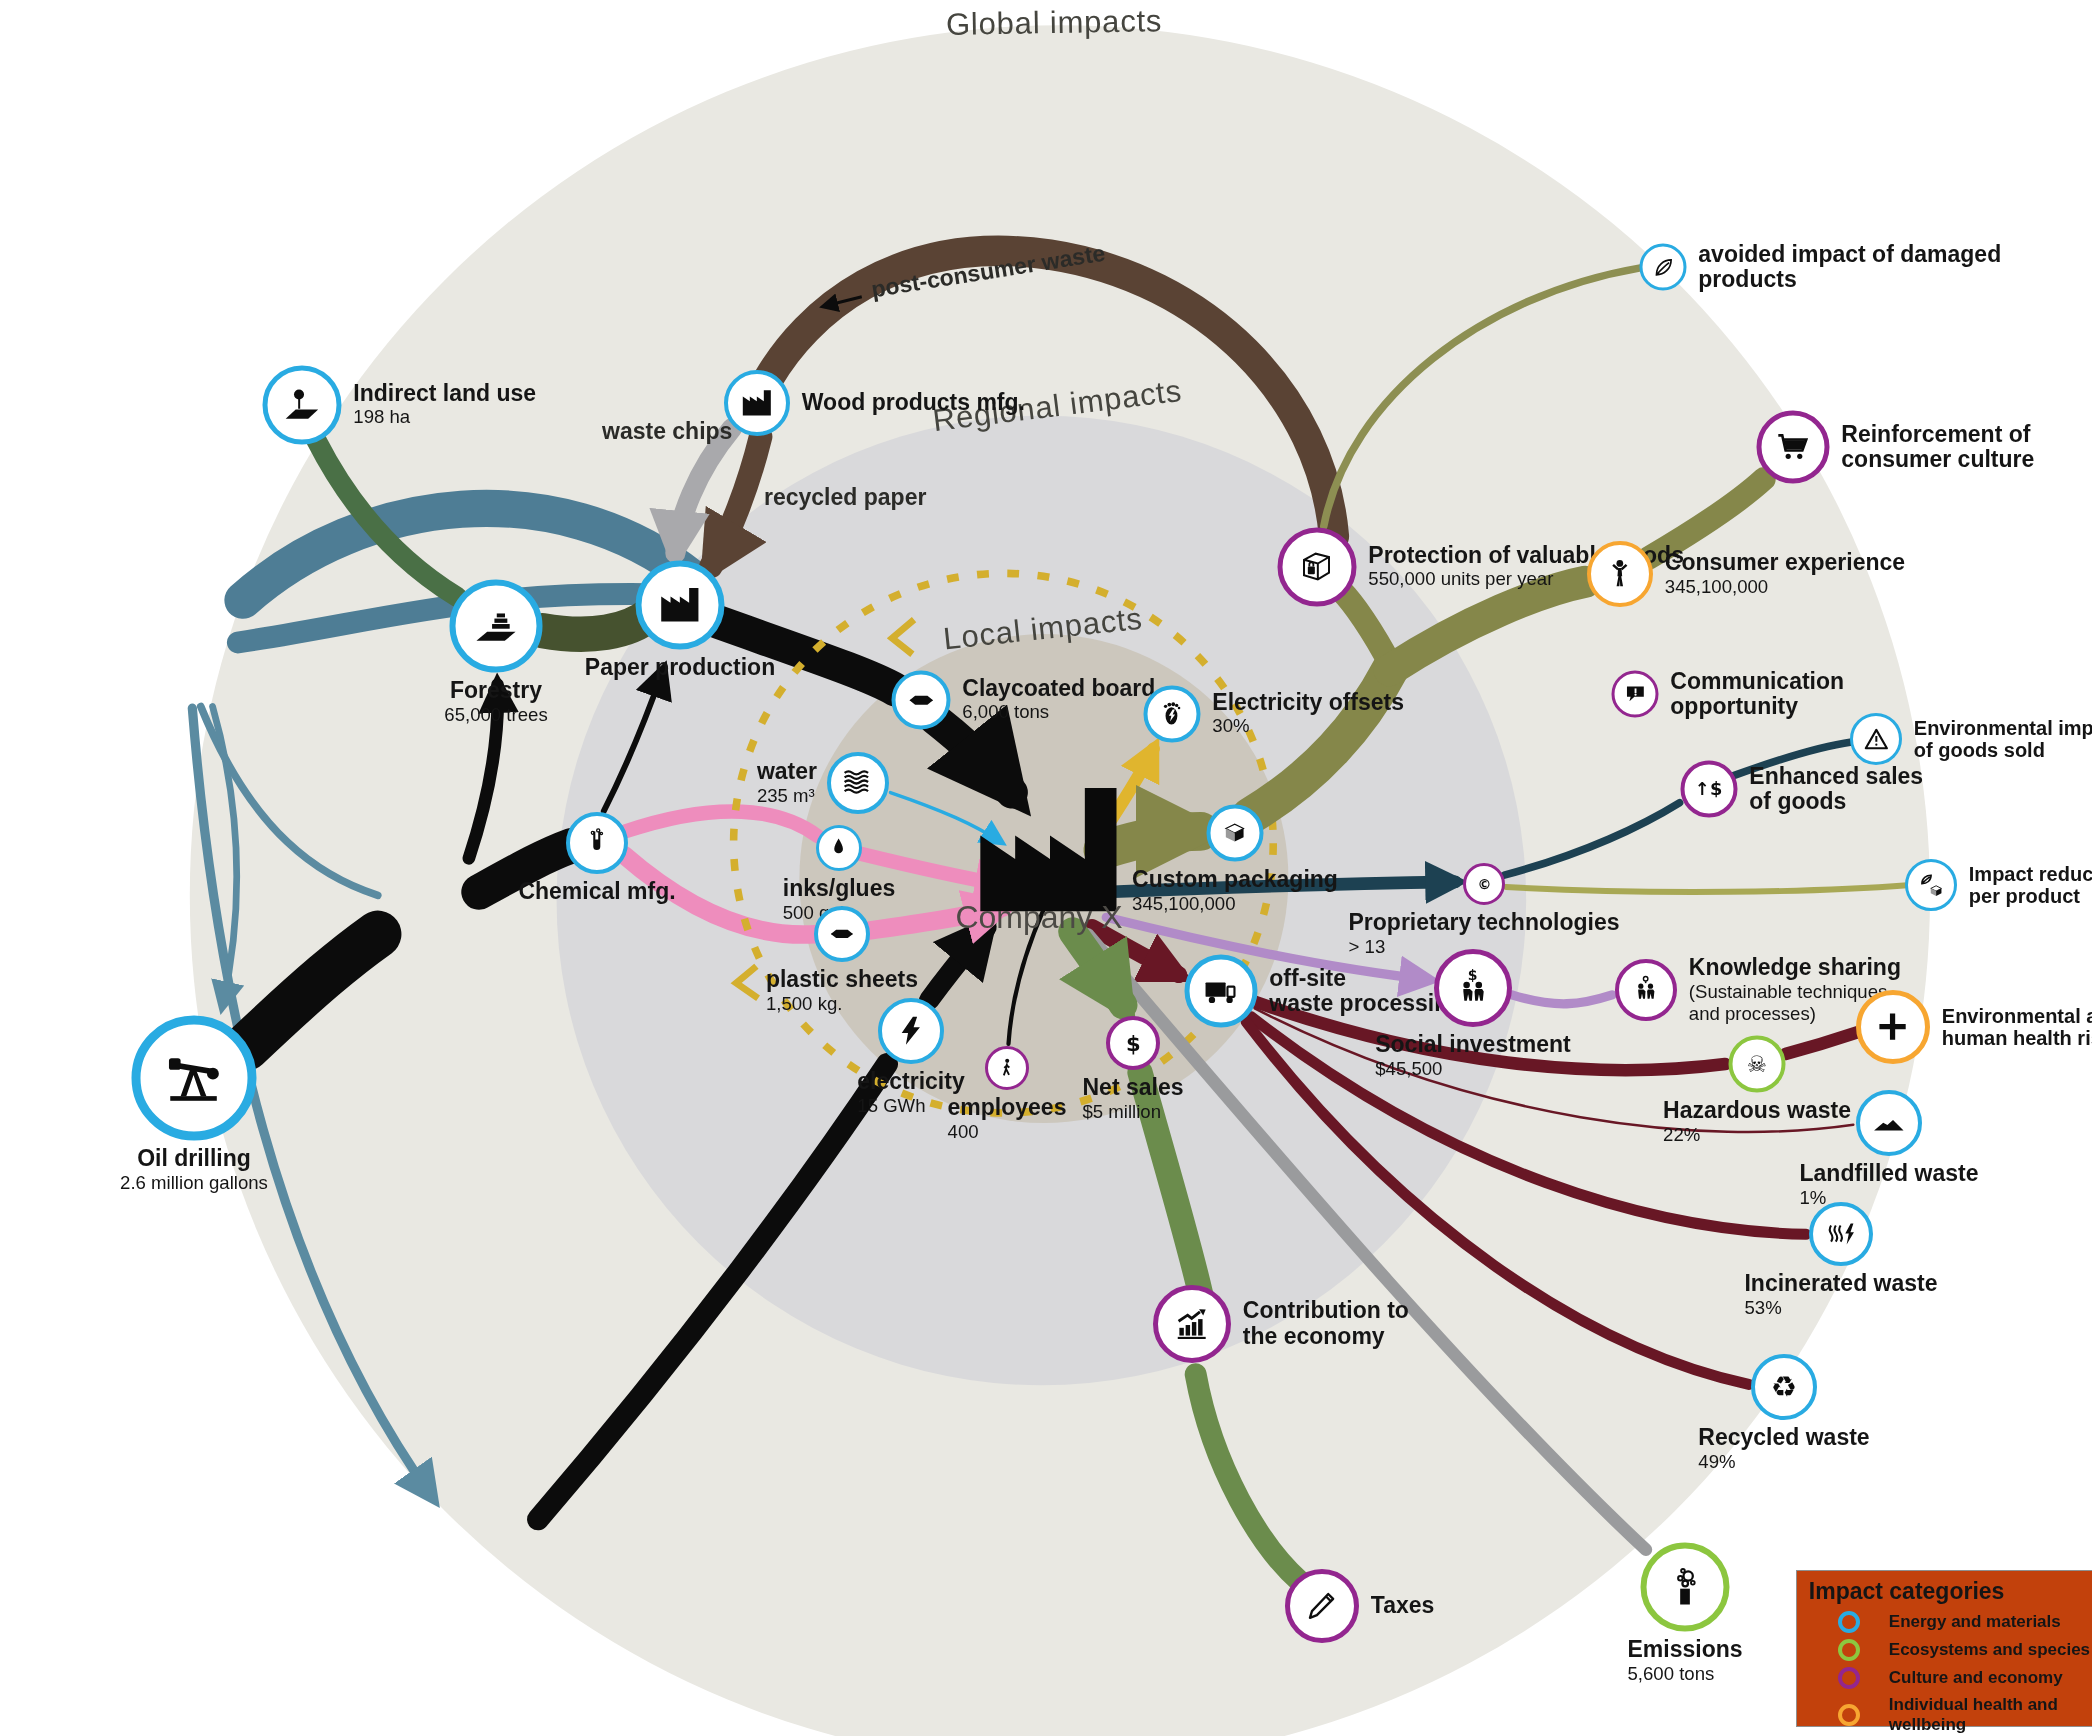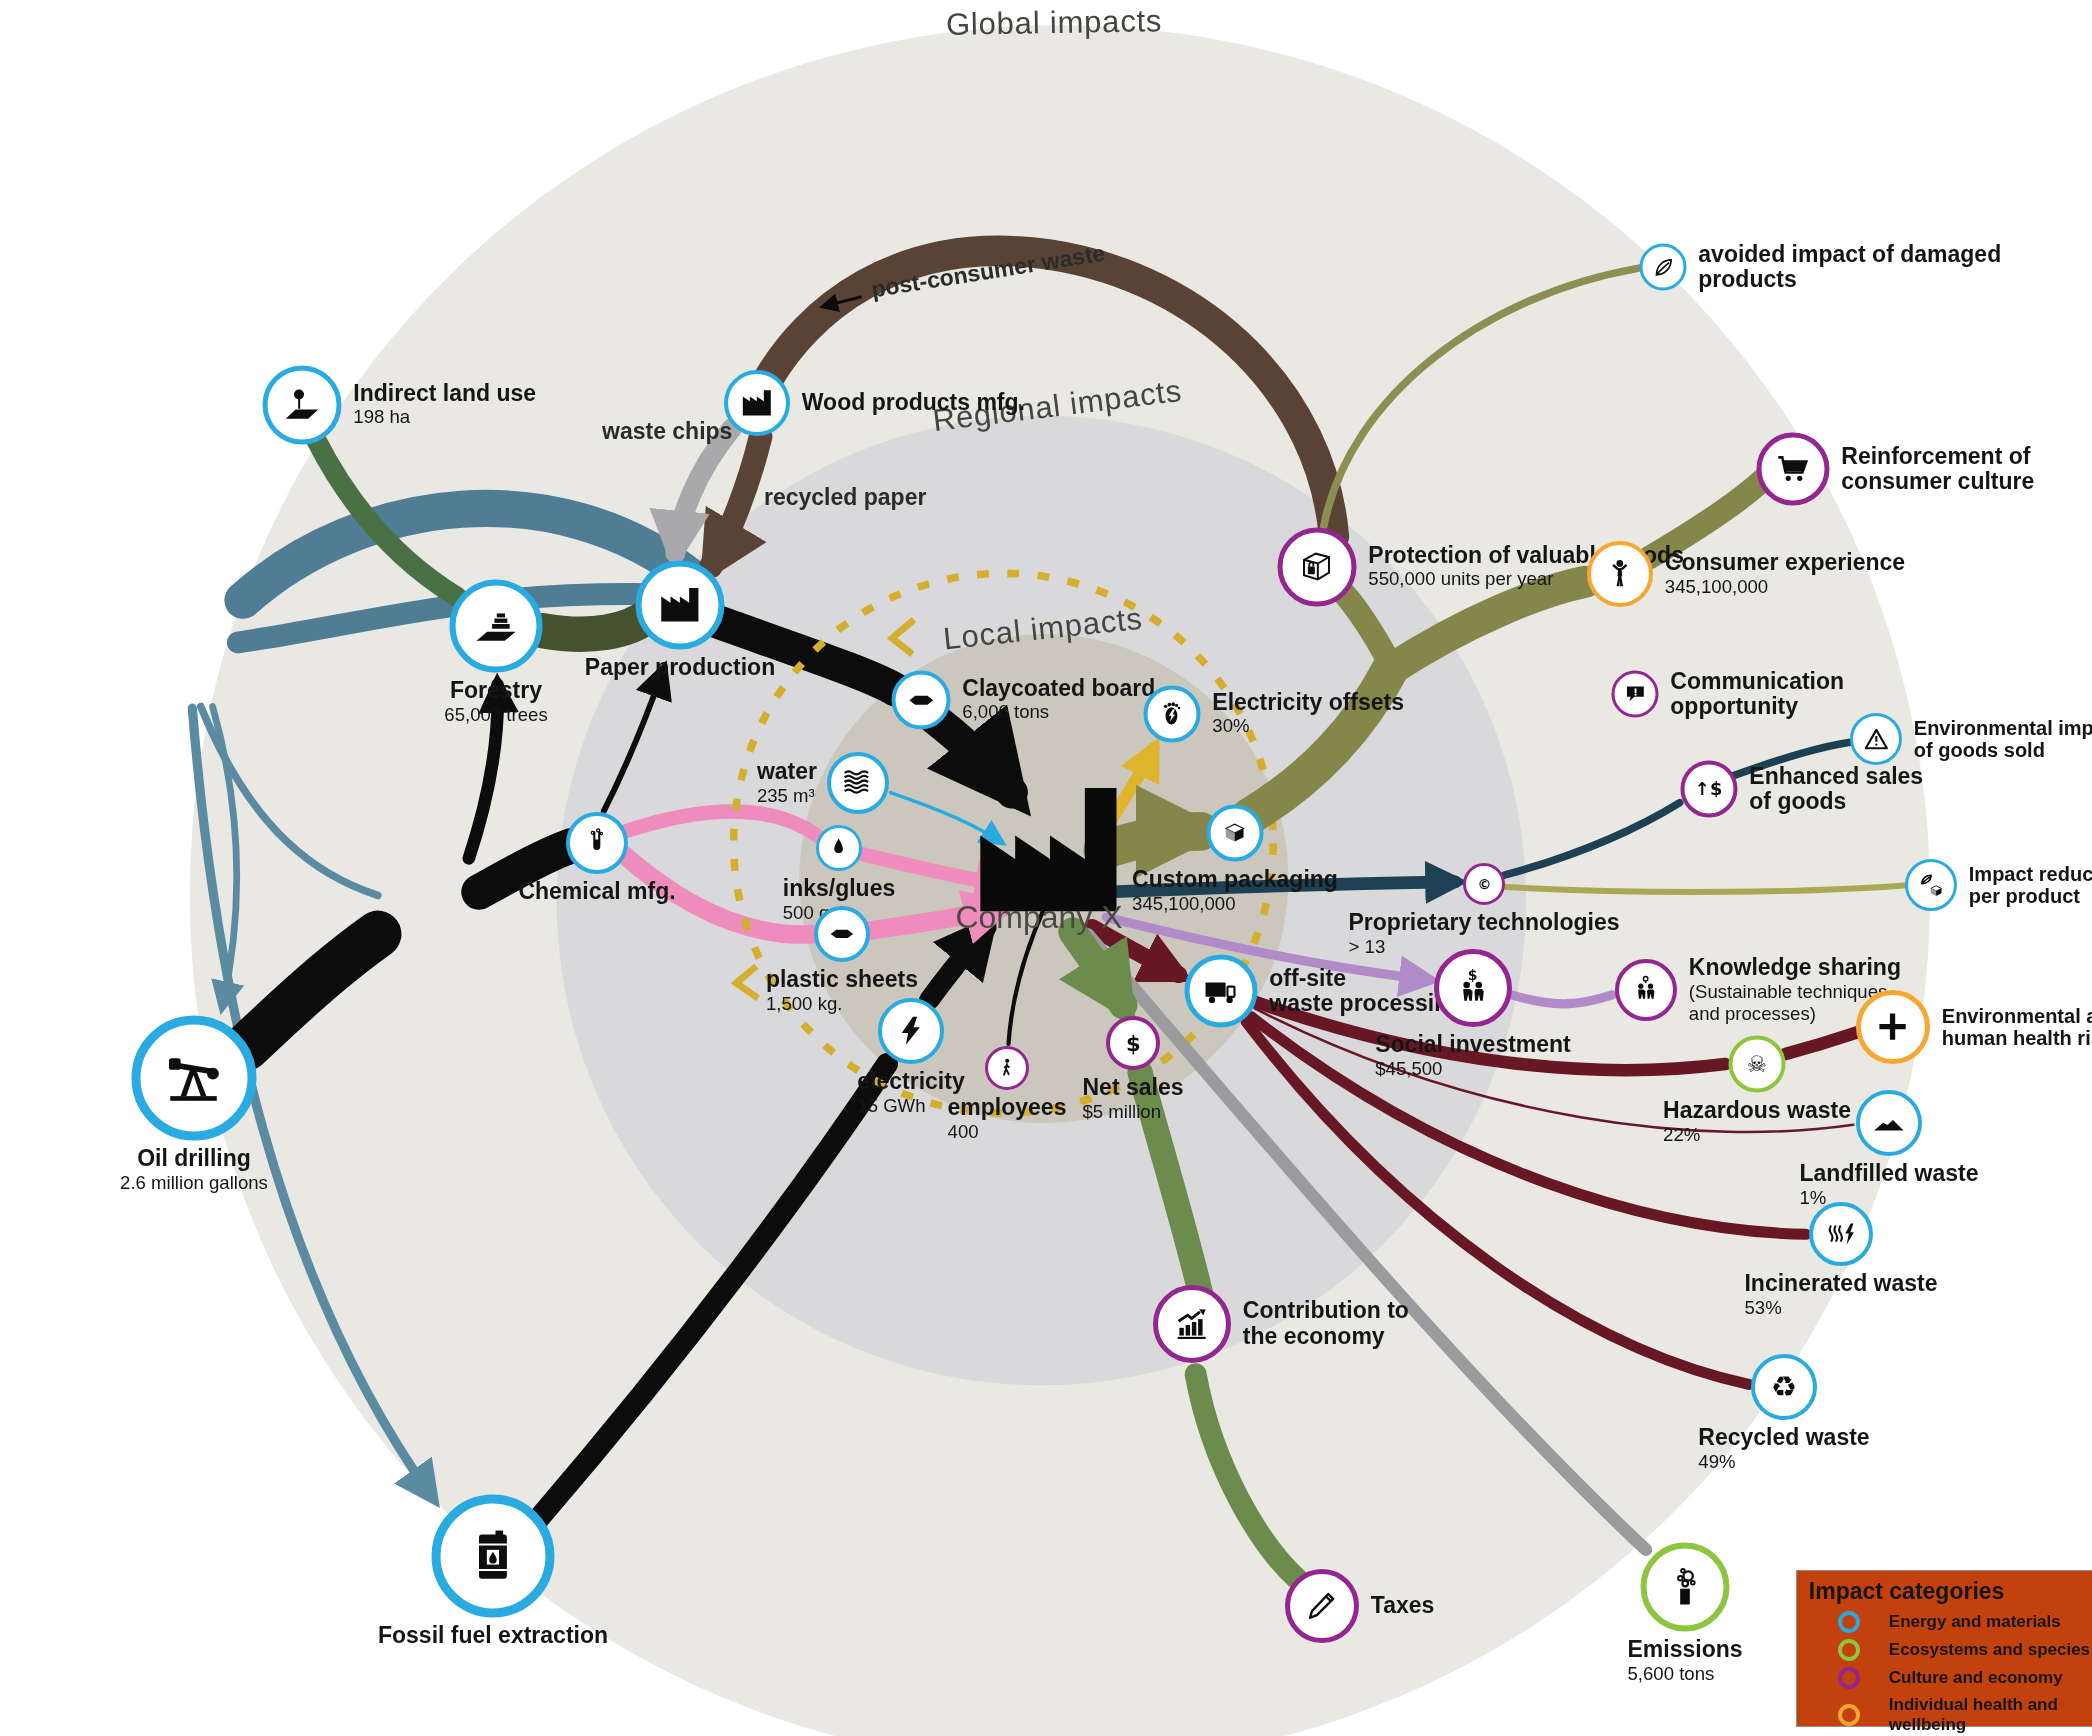--- a/index.html
+++ b/index.html
@@ -380,28 +380,20 @@
 
 <div class="node" style="left:194px;top:1078px;--d:125px;--c:#29abe2">
       <span class="ring">
         <svg class="ico" viewBox="0 0 73.0781 73.0781" width="62" height="62">
           <use href="#i-pumpjack"></use>
         </svg>
       </span>
   <div class="lbl below"><div class="t">Oil drilling</div><div class="v">2.6 million gallons</div></div>
     </div>
 
-<div class="node" style="left:493px;top:1556px;--d:123px;--c:#29abe2">
-      <span class="ring">
-        <svg class="ico" viewBox="0 0 73.0781 73.0781" width="62" height="62">
-          <use href="#i-barrel"></use>
-        </svg>
-      </span>
-  <div class="lbl below"><div class="t">Fossil fuel extraction</div></div>
-    </div>
 
 <div class="node" style="left:921px;top:700px;--d:59px;--c:#29abe2">
       <span class="ring">
         <svg class="ico" viewBox="0 0 34.7969 34.7969" width="29" height="29">
           <use href="#i-sheet"></use>
         </svg>
       </span>
   <div class="lbl right"><div class="t">Claycoated board</div><div class="v">6,000 tons</div></div>
     </div>
 
@@ -499,21 +491,21 @@
 <div class="node" style="left:1663px;top:267px;--d:47px;--c:#29abe2">
       <span class="ring">
         <svg class="ico" viewBox="0 0 27.8281 27.8281" width="23.5" height="23.5">
           <use href="#i-leaf"></use>
         </svg>
       </span>
   <div class="lbl right"><div class="t">avoided impact of damaged
 products</div></div>
     </div>
 
-<div class="node" style="left:1793px;top:469px;--d:73px;--c:#93268f">
+<div class="node" style="left:1793px;top:447px;--d:73px;--c:#93268f">
       <span class="ring">
         <svg class="ico" viewBox="0 0 42.9062 42.9062" width="36" height="36">
           <use href="#i-cart"></use>
         </svg>
       </span>
   <div class="lbl right"><div class="t">Reinforcement of
 consumer culture</div></div>
     </div>
 
 <div class="node" style="left:1620px;top:574px;--d:66px;--c:#f7a631">

